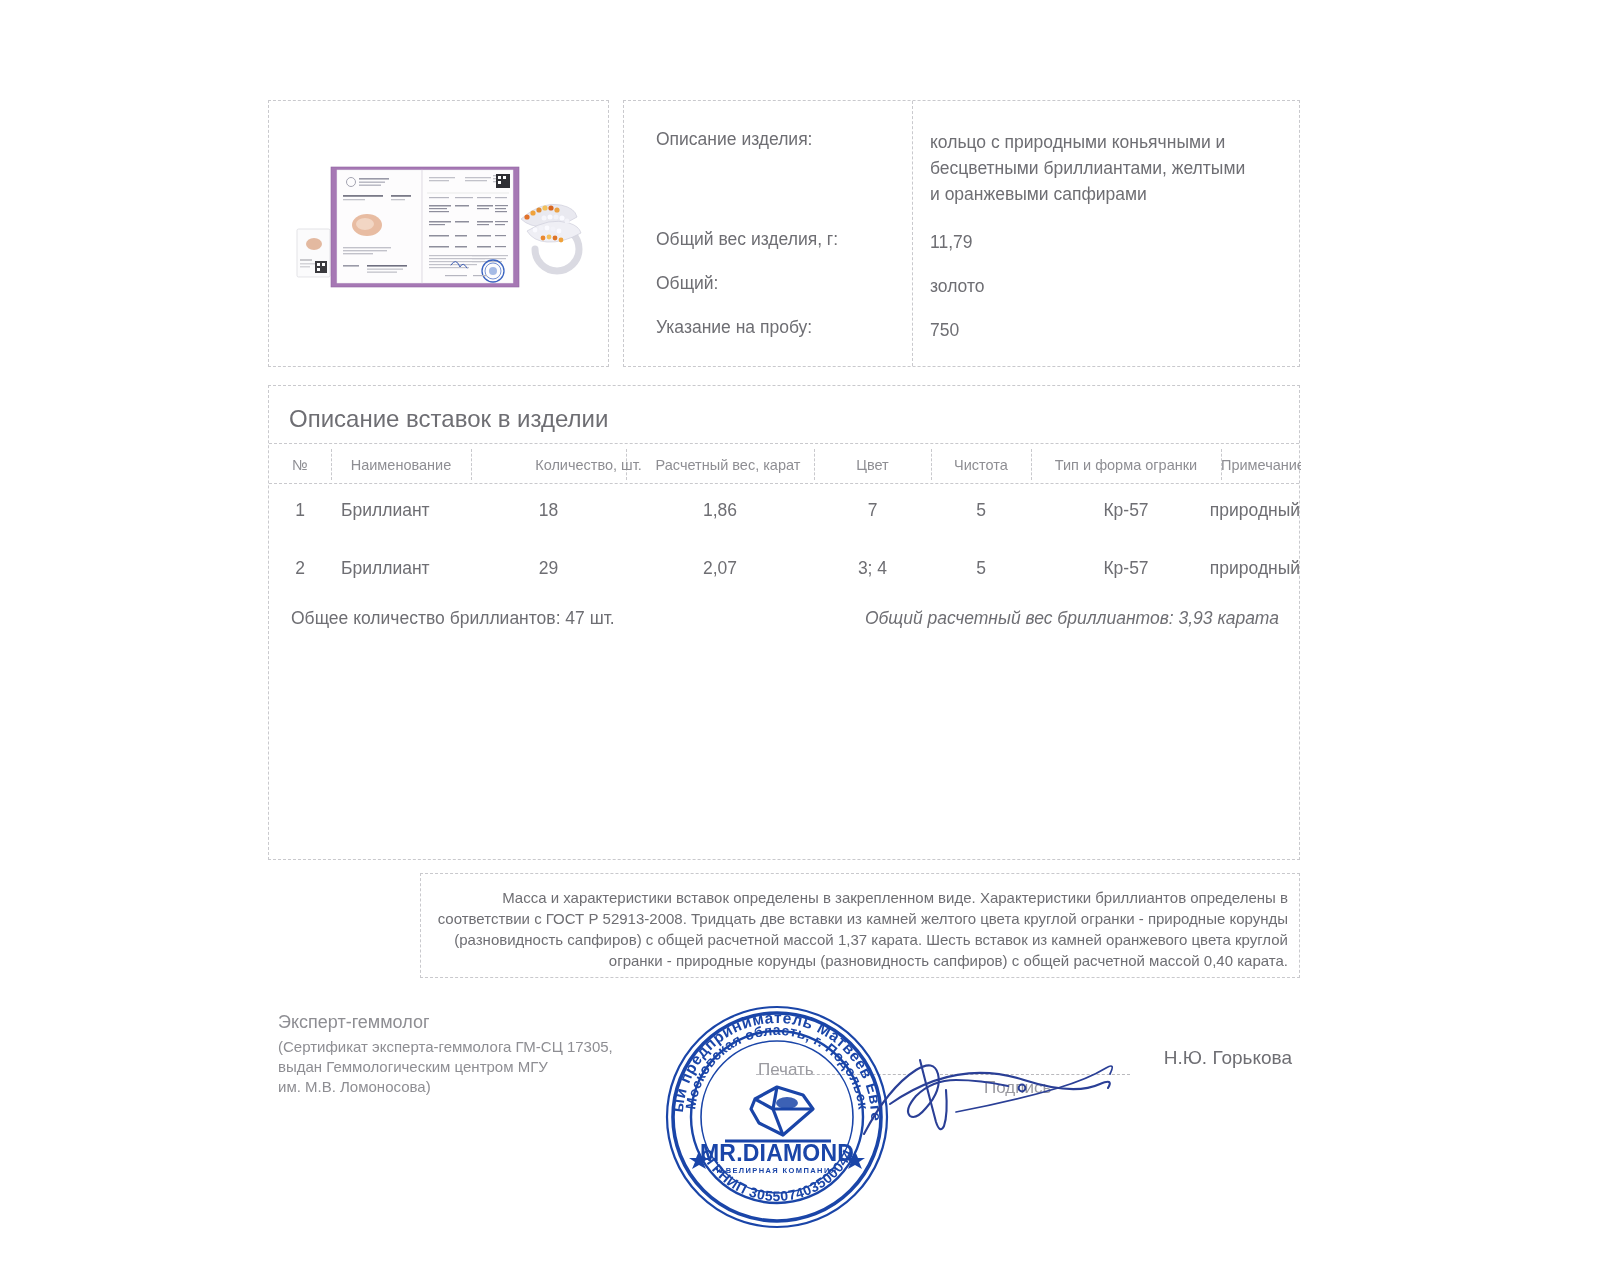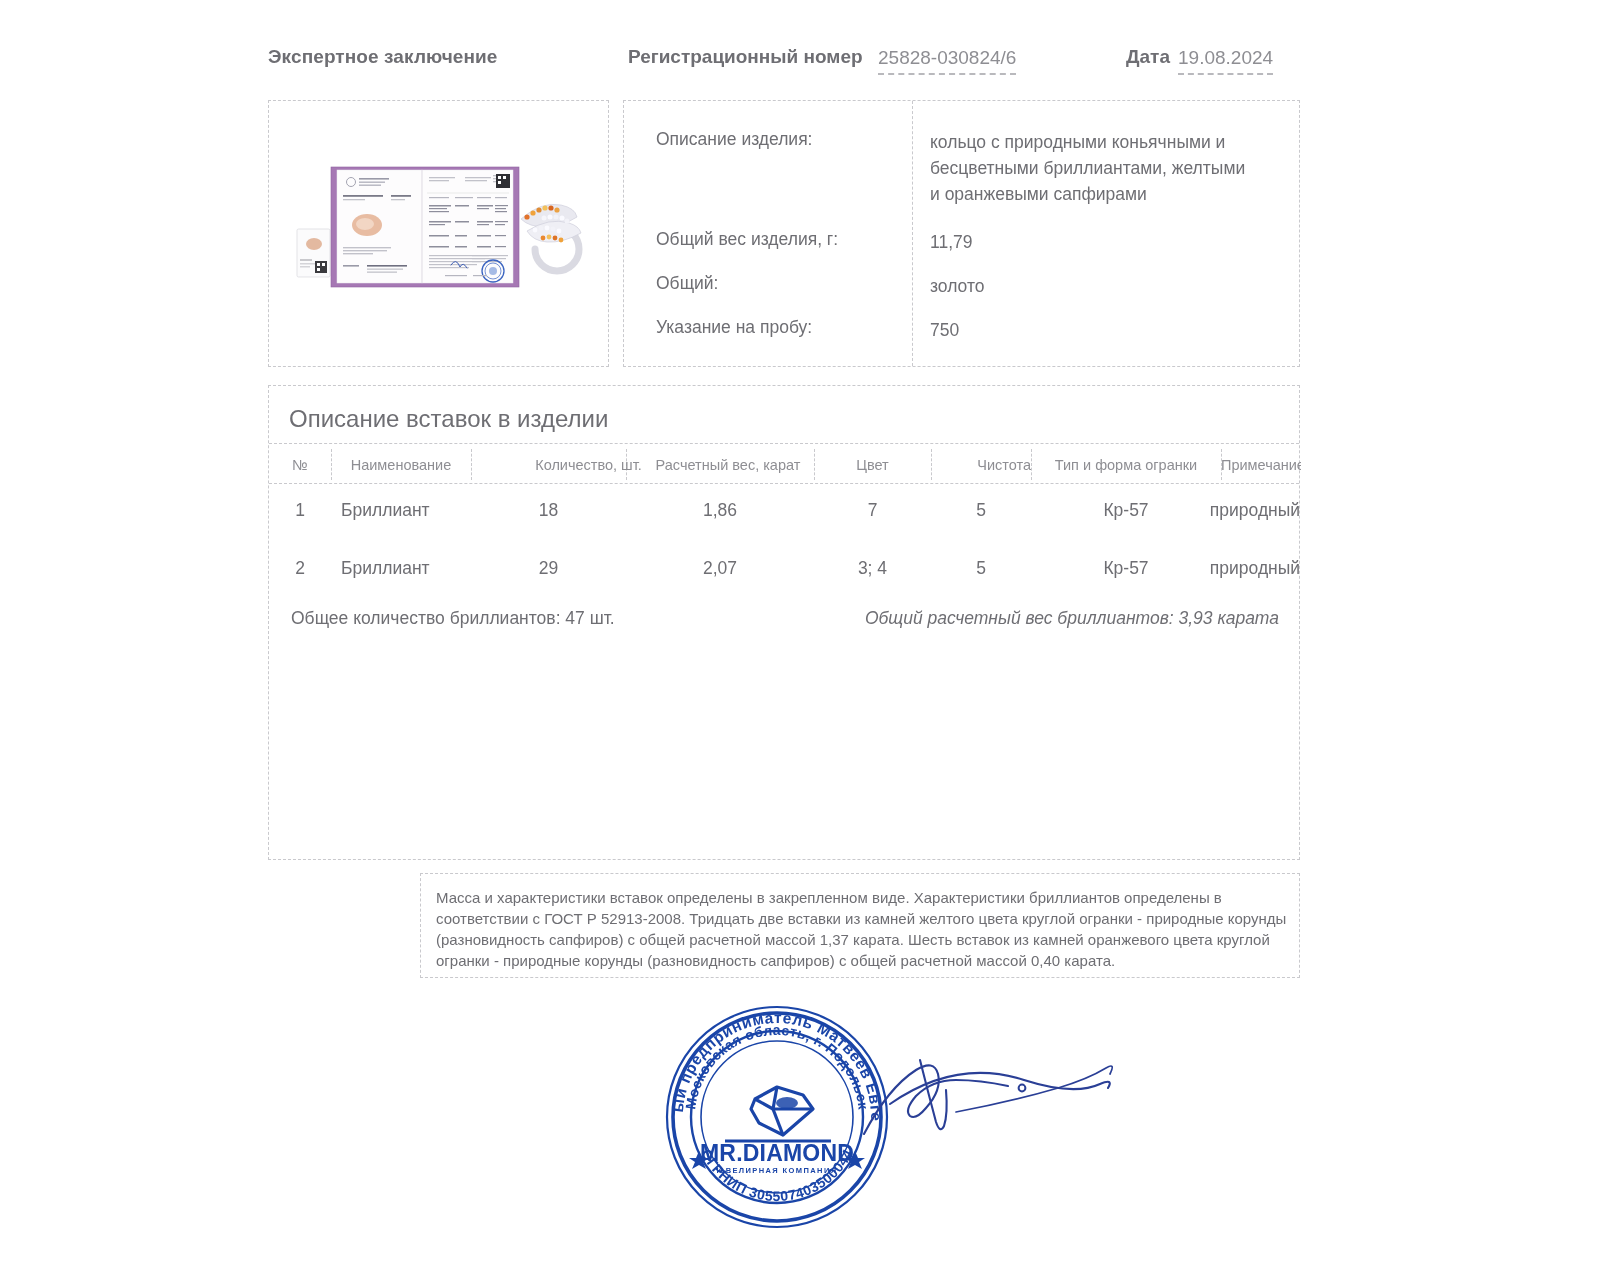--- a/index.html
+++ b/index.html
@@ -218,21 +218,21 @@
     box-sizing: border-box;
   }
   .comments-text {
     position: absolute;
     left: 15px;
     top: 13px;
     width: 852px;
     font-size: 15px;
     line-height: 21px;
     color: #6e6e73;
-    text-align: left;
+    text-align: right;
   }
 
   
   .footer {
     position: absolute;
     left: 268px;
     top: 1000px;
     width: 1032px;
     height: 230px;
   }
@@ -312,27 +312,20 @@
     position: absolute;
     left: 0; top: 0;
     width: 100%; height: 100%;
   }
 </style>
 </head>
 <body>
 
 <div class="page">
 
-  <div class="header">
-    <div class="hdr-title">Экспертное заключение</div>
-    <div class="hdr-reg-label">Регистрационный номер</div>
-    <div class="hdr-reg-value">25828-030824/6</div>
-    <div class="hdr-date-label">Дата</div>
-    <div class="hdr-date-value">19.08.2024</div>
-  </div>
 
   <div class="photo-box dash">
     <div class="photo-wrap">
       <svg width="341" height="267" viewBox="0 0 341 267">
 
         <rect x="28" y="128" width="33" height="48" rx="1.5" fill="#fbfbfc" stroke="#d8d8dc" stroke-width="0.7"></rect>
         <ellipse cx="45" cy="143" rx="8" ry="6" fill="#e3b9a0"></ellipse>
         <rect x="31" y="158" width="12" height="2" fill="#c9c9cd"></rect>
         <rect x="31" y="162" width="16" height="1.5" fill="#d4d4d8"></rect>
         <rect x="31" y="165" width="10" height="1.5" fill="#d4d4d8"></rect>
@@ -502,21 +495,21 @@
       <div class="vline" style="left:545px;"></div>
       <div class="vline" style="left:662px;"></div>
       <div class="vline" style="left:762px;"></div>
       <div class="vline" style="left:952px;"></div>
 
       <div class="th" style="left:0;   width:62px;">№</div>
       <div class="th" style="left:62px; width:140px;">Наименование</div>
       <div class="th" style="left:202px;width:155px;margin-left:40px;">Количество, шт.</div>
       <div class="th" style="left:357px;width:188px;padding-left:8px;">Расчетный вес, карат</div>
       <div class="th" style="left:545px;width:117px;">Цвет</div>
-      <div class="th" style="left:662px;width:100px;text-align:right;">Чистота</div>
+      <div class="th" style="left:662px;width:100px;">Чистота</div>
       <div class="th" style="left:762px;width:190px;">Тип и форма огранки</div>
       <div class="th" style="left:952px;width:80px;">Примечание</div>
     </div>
 
     <div class="trow" style="top:98px;">
       <div class="td" style="left:0;   width:62px;">1</div>
       <div class="td" style="left:62px; width:140px; text-align:left; padding-left:10px;">Бриллиант</div>
       <div class="td" style="left:202px;width:155px;">18</div>
       <div class="td" style="left:357px;width:188px;">1,86</div>
       <div class="td" style="left:545px;width:117px;">7</div>
@@ -539,20 +532,34 @@
     <div class="totals">
       <span class="total-count">Общее количество бриллиантов: 47 шт.</span>
       <span class="total-weight">Общий расчетный вес бриллиантов: 3,93 карата</span>
     </div>
   </div>
 
   <div class="comments-text-box dash">
     <div class="comments-text">Масса и характеристики вставок определены в закрепленном виде. Характеристики бриллиантов определены в соответствии с ГОСТ Р 52913-2008. Тридцать две вставки из камней желтого цвета круглой огранки - природные корунды (разновидность сапфиров) с общей расчетной массой 1,37 карата. Шесть вставок из камней оранжевого цвета круглой огранки - природные корунды (разновидность сапфиров) с общей расчетной массой 0,40 карата.</div>
   </div>
 
+  <div class="footer">
+    <div class="expert-title">Эксперт-геммолог</div>
+    <div class="expert-sub">(Сертификат эксперта-геммолога ГМ-СЦ 17305,
+выдан Геммологическим центром МГУ
+им. М.В. Ломоносова)</div>
+
+    <div class="seal-line"></div>
+    <div class="seal-label">Печать</div>
+
+    <div class="sign-line"></div>
+    <div class="sign-label">Подпись</div>
+
+    <div class="expert-name">Н.Ю. Горькова</div>
+  </div>
 
   <div class="stamp">
     <svg width="228" height="228" viewBox="0 0 228 228">
       <defs>
         <path id="arcTop" d="M 20 114 A 94 94 0 0 1 208 114"></path>
         <path id="arcTop2" d="M 32 114 A 82 82 0 0 1 196 114"></path>
         <path id="arcBottom" d="M 30 114 A 84 84 0 0 0 198 114"></path>
       </defs>
       <g fill="none" stroke="#1a45a8">
         <circle cx="114" cy="114" r="110" stroke-width="2.2"></circle>

